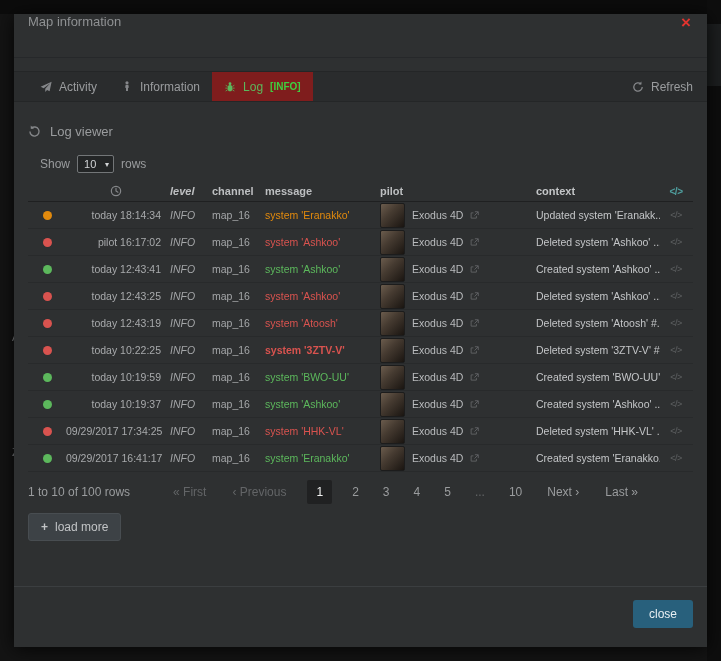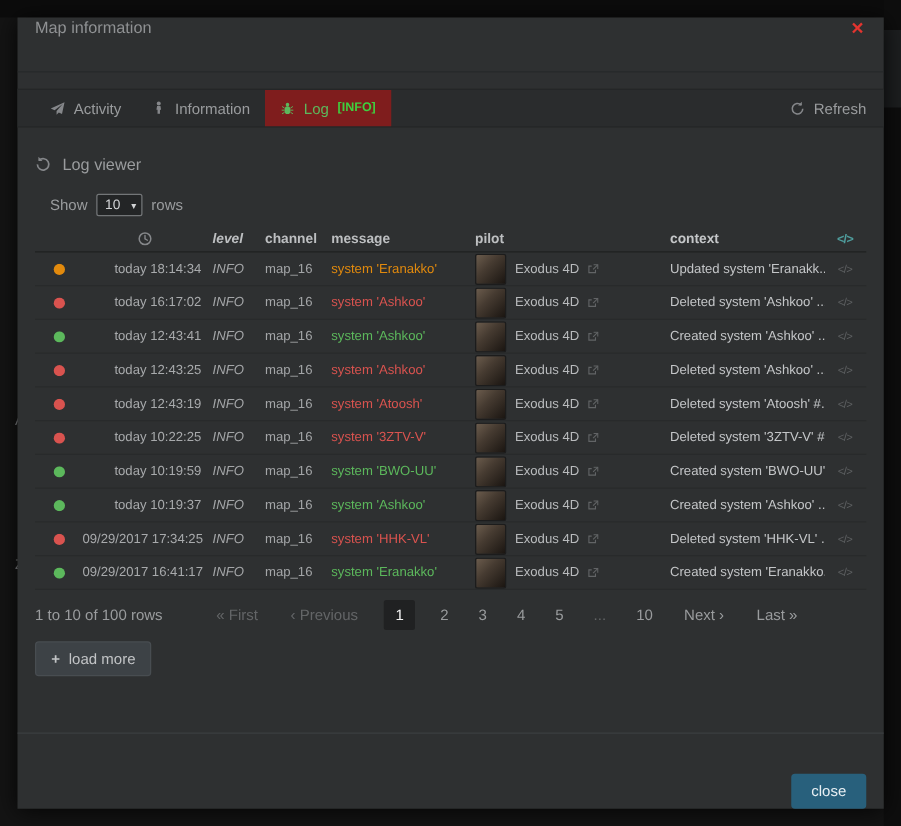--- a/index.html
+++ b/index.html
@@ -77,21 +77,21 @@
   .page{margin:0 12px;cursor:pointer;}
   .page.active{background:#202122;color:#f2f2f2;padding:5px 9px;border-radius:2px;margin:0 8px;}
   .page.muted{color:#636567;cursor:default;}
 
   .load-more{margin-top:9px;display:inline-flex;align-items:center;gap:7px;background:#3d4246;
     border:1px solid #484d51;color:#c2c4c6;font-size:12px;padding:6px 12px;border-radius:3px;
     cursor:pointer;font-family:inherit;}
   .plus{font-weight:bold;}
 
   .modal-footer{flex:0 0 61px;border-top:1px solid #3b3e40;display:flex;justify-content:flex-end;
-    align-items:flex-end;padding:13px 14px 0;}
+    align-items:flex-start;padding:13px 14px 0;}
   .close-btn{background:#28607c;color:#e8eff3;border:none;border-radius:3px;font-size:12px;
     padding:7px 16px;cursor:pointer;font-family:inherit;}
 </style>
 </head>
 <body>
 
 <div class="strip-top"></div>
 <div class="strip-right"></div>
 <div class="corner-el"></div>
 <span class="frag frag-ali">Ali</span>
@@ -203,21 +203,21 @@
                 </svg>
               </span>
             </div>
             <div class="c c-context">Updated system 'Eranakk...</div>
             <div class="c c-code">&lt;/&gt;</div>
           </div>
           <div class="trow">
             <div class="c c-status">
               <span class="dot" style="background: rgb(217, 83, 79);"></span>
             </div>
-            <div class="c c-time">today 16:17:02</div>
+            <div class="c c-time">pilot 16:17:02</div>
             <div class="c c-level">INFO</div>
             <div class="c c-channel">map_16</div>
             <div class="c c-message" style="color: rgb(217, 83, 79);">system 'Ashkoo'</div>
             <div class="c c-pilot">
               <span class="avatar"></span>
               <span class="pilot-name">Exodus 4D</span>
               <span class="ext-icon">
                 <svg width="9" height="9" viewBox="0 0 12 12">
                   <path d="M4.5 2.5h-3v7h7v-3" fill="none" stroke="currentColor" stroke-width="1.2"></path>
                   <path d="M6.5 1H11v4.5" fill="none" stroke="currentColor" stroke-width="1.2"></path>
@@ -294,21 +294,21 @@
             <div class="c c-context">Deleted system 'Atoosh' #...</div>
             <div class="c c-code">&lt;/&gt;</div>
           </div>
           <div class="trow">
             <div class="c c-status">
               <span class="dot" style="background: rgb(217, 83, 79);"></span>
             </div>
             <div class="c c-time">today 10:22:25</div>
             <div class="c c-level">INFO</div>
             <div class="c c-channel">map_16</div>
-            <div class="c c-message" style="color: rgb(217, 83, 79);">system '3ZTV-V'</div>
+            <div class="c c-message" style="color: rgb(217, 83, 79); font-weight: bold;">system '3ZTV-V'</div>
             <div class="c c-pilot">
               <span class="avatar"></span>
               <span class="pilot-name">Exodus 4D</span>
               <span class="ext-icon">
                 <svg width="9" height="9" viewBox="0 0 12 12">
                   <path d="M4.5 2.5h-3v7h7v-3" fill="none" stroke="currentColor" stroke-width="1.2"></path>
                   <path d="M6.5 1H11v4.5" fill="none" stroke="currentColor" stroke-width="1.2"></path>
                   <path d="M10.8 1.2 6 6" stroke="currentColor" stroke-width="1.2"></path>
                 </svg>
               </span>

